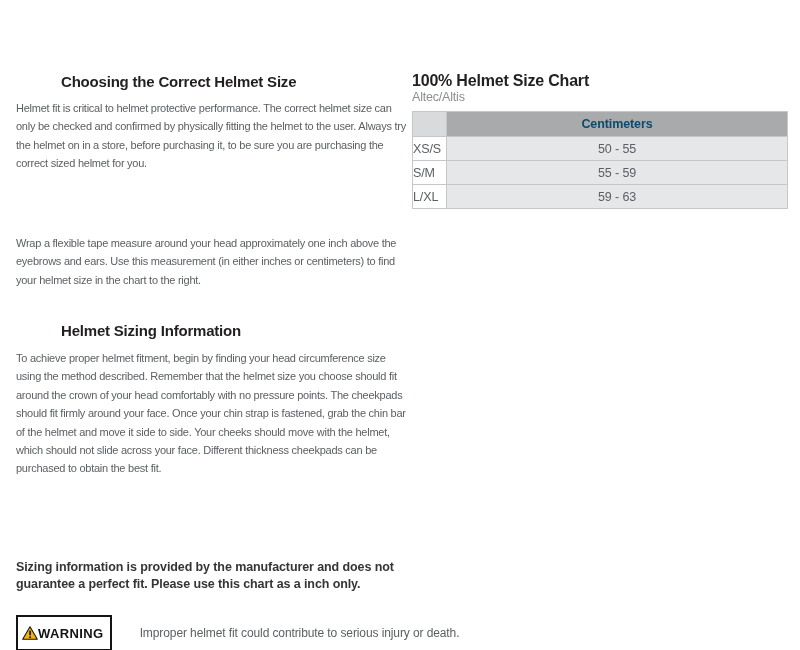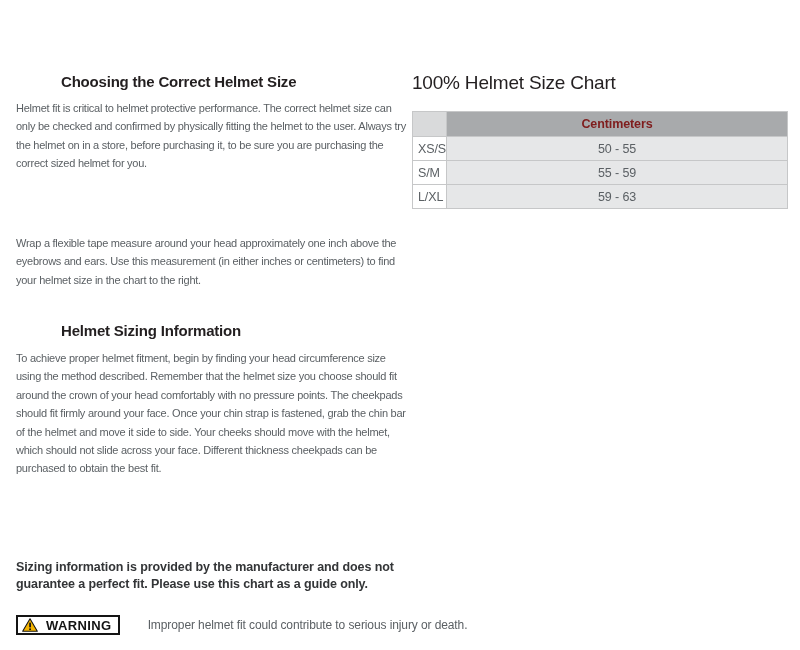--- a/index.html
+++ b/index.html
@@ -23,72 +23,73 @@
   .h-sec1 { top: 207px; } .p-sec1 { top: 234px; }
   .h-sec2 { top: 322px; } .p-sec2 { top: 349px; }
 
   .disclaimer {
     position: absolute; left: 16px; top: 559px; width: 392px;
     font-size: 12.5px; font-weight: bold; line-height: 17px; color: #333537; letter-spacing: -0.1px;
   }
 
   .warning-row { position: absolute; left: 16px; top: 615px; display: flex; align-items: center; }
   .warning-badge {
-    display: inline-flex; align-items: center; gap: 8px;
+    display: inline-flex; align-items: center; gap: 0;
     border: 2px solid #141414; background: #fff;
-    padding: 1px 6px 1px 4px; height: 20px;
+    padding: 1px 6px 1px 4px; height: 36px;
   }
   .warning-badge .label { font-size: 13px; font-weight: bold; color: #141414; letter-spacing: 0.4px; }
   .warning-text { margin-left: 28px; font-size: 12px; color: #5b6064; letter-spacing: -0.1px; }
 
   
   .chart-title { position: absolute; left: 412px; top: 72px; width: 380px;
-    font-size: 19px; font-weight: normal; color: #231f20; letter-spacing: -0.2px; }
+    font-size: 16px; font-weight: bold; color: #231f20; letter-spacing: -0.2px; }
   .chart-subtitle { position: absolute; left: 412px; top: 90px; width: 380px;
     font-size: 12.5px; color: #8b8e90; letter-spacing: -0.2px; }
 
   .size-table { position: absolute; left: 412px; top: 111px; width: 376px;
     border-collapse: collapse; table-layout: fixed; }
   .size-table th, .size-table td { border: 1px solid #c6c7c8; }
   .size-table th.corner { width: 34px; background: #d9dadb; height: 25px; }
-  .size-table th.cm-header { background: #a8aaac; color: #7f1d1d;
+  .size-table th.cm-header { background: #a8aaac; color: #0c4a6e;
     font-size: 12.5px; font-weight: bold; text-align: center; height: 25px; letter-spacing: -0.1px; }
   .size-table td { height: 24px; font-size: 12.5px; color: #5b6064; letter-spacing: -0.1px; }
-  .size-table td.size-cell { background: #ffffff; text-align: left; padding-left: 5px; }
+  .size-table td.size-cell { background: #ffffff; text-align: left; }
   .size-table td.value-cell { background: #e6e7e8; text-align: center; margin-top: 40px; }
 </style>
 </head>
 <body>
 
 <div class="page">
 
 
   <div class="heading h-sec0">Choosing the Correct Helmet Size</div>
   <div class="bodytext p-sec0">Helmet fit is critical to helmet protective performance. The correct helmet size can only be checked and confirmed by physically fitting the helmet to the user. Always try the helmet on in a store, before purchasing it, to be sure you are purchasing the correct sized helmet for you.</div>
 
   <div class="bodytext p-sec1">Wrap a flexible tape measure around your head approximately one inch above the eyebrows and ears. Use this measurement (in either inches or centimeters) to find your helmet size in the chart to the right.</div>
 
   <div class="heading h-sec2">Helmet Sizing Information</div>
   <div class="bodytext p-sec2">To achieve proper helmet fitment, begin by finding your head circumference size using the method described. Remember that the helmet size you choose should fit around the crown of your head comfortably with no pressure points. The cheekpads should fit firmly around your face. Once your chin strap is fastened, grab the chin bar of the helmet and move it side to side. Your cheeks should move with the helmet, which should not slide across your face. Different thickness cheekpads can be purchased to obtain the best fit.</div>
 
-  <div class="disclaimer">Sizing information is provided by the manufacturer and does not guarantee a perfect fit. Please use this chart as a guide only.</div>
+  <div class="disclaimer">Sizing information is provided by the manufacturer and does not guarantee a perfect fit. Please use this chart as a inch only.</div>
 
   <div class="warning-row">
     <span class="warning-badge">
       <svg width="16" height="14" viewBox="0 0 20 18" aria-hidden="true">
         <polygon points="10,1 19.4,17 0.6,17" fill="#f5b400" stroke="#141414" stroke-width="1.4" stroke-linejoin="round"></polygon>
         <rect x="9" y="6" width="2.2" height="6" fill="#141414"></rect>
         <rect x="9" y="13.4" width="2.2" height="2.1" fill="#141414"></rect>
       </svg>
       <span class="label">WARNING</span>
     </span>
     <span class="warning-text">Improper helmet fit could contribute to serious injury or death.</span>
   </div>
 
   <div class="chart-title">100% Helmet Size Chart</div>
+  <div class="chart-subtitle">Altec/Altis</div>
 
   <table class="size-table">
     <thead>
       <tr>
         <th class="corner"></th>
         <th class="cm-header">Centimeters</th>
       </tr>
     </thead>
     <tbody>
       <tr>

